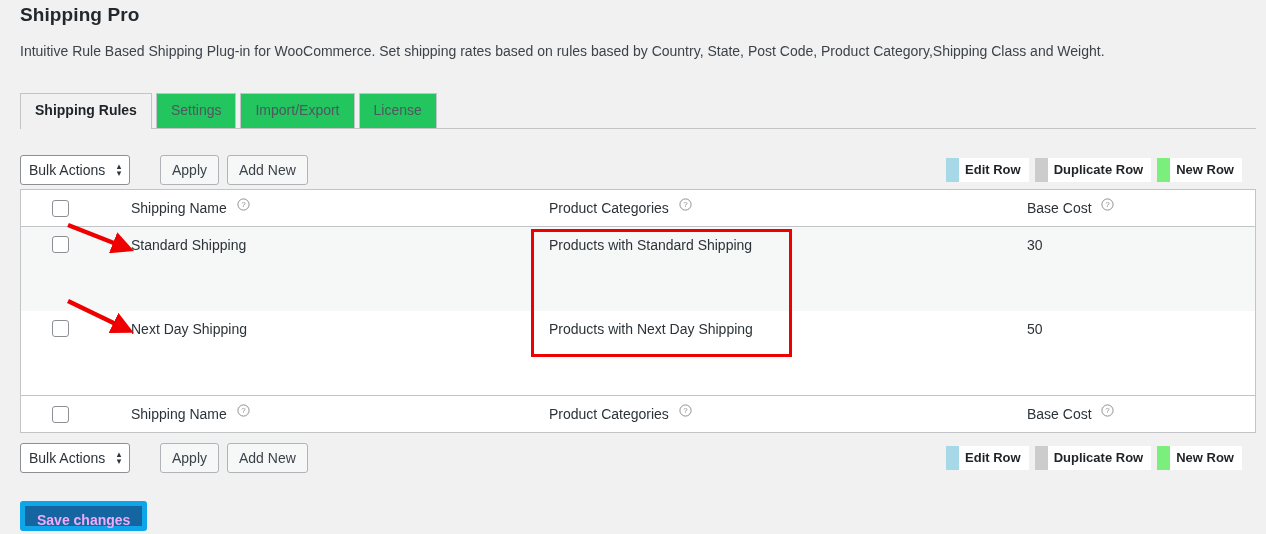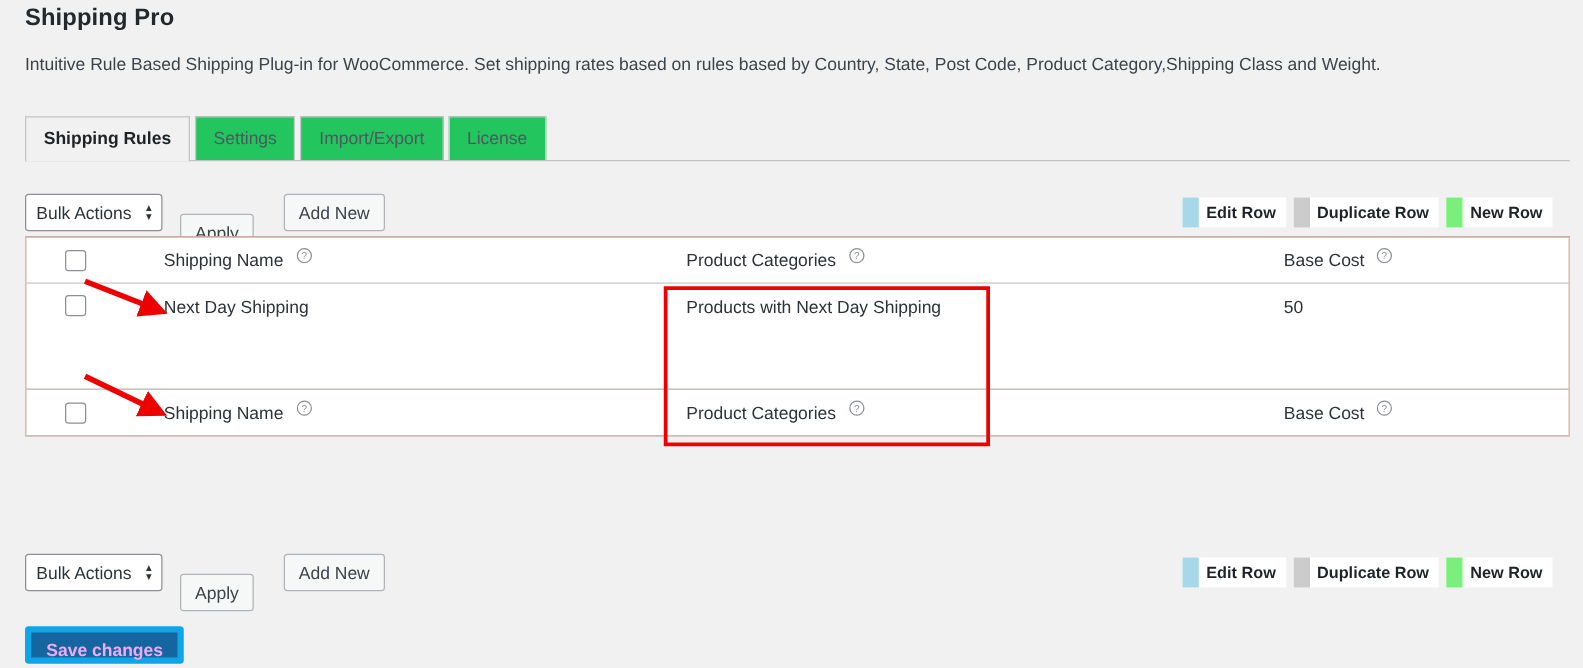--- a/index.html
+++ b/index.html
@@ -119,21 +119,21 @@
     border: 1px solid #b0b3b8;
     border-radius: 3px;
     font-size: 14px;
     color: #3c434a;
     padding: 0 11px;
     line-height: 28px;
     font-family: "Liberation Sans", sans-serif;
     cursor: pointer;
     white-space: nowrap;
   }
-  .btn-apply { left: 124px; margin-top: 16px; }
+  .btn-apply { left: 140px; }
   .btn-addnew { left: 207px; }
 
   .items-count {
     position: absolute;
     right: 252px;
     top: 6px;
     font-size: 13.3px;
     color: #50575e;
     white-space: nowrap;
   }
@@ -168,21 +168,21 @@
     padding: 0 8px 0 6px;
     vertical-align: top;
   }
 
   
   .wp-table {
     position: absolute;
     left: 20px;
     top: 189px;
     width: 1236px;
-    background: #c2410c;
+    background: #5eead4;
     border: 1px solid #c3c4c7;
     box-sizing: border-box;
     border-radius: 0;
   }
   .row {
     position: relative;
     box-sizing: border-box;
     width: 100%;
     display: block;
   }
@@ -353,20 +353,28 @@
         <span>Base Cost</span>
         <span class="help-icon">
           <svg width="13" height="13" viewBox="0 0 13 13">
               <circle cx="6.5" cy="6.5" r="5.6" fill="none" stroke="#8c8f94" stroke-width="1"></circle>
               <text x="6.5" y="9.4" font-size="8" text-anchor="middle" fill="#8c8f94" font-family="Liberation Sans, sans-serif">?</text>
             </svg>
         </span>
       </div>
     </div>
 
+    <div class="row data alt">
+      <div class="cell c-check">
+        <span class="chk"></span>
+      </div>
+      <div class="cell c-name">Standard Shipping</div>
+      <div class="cell c-cat">Products with Standard Shipping</div>
+      <div class="cell c-cost">30</div>
+    </div>
 
     <div class="row data plain">
       <div class="cell c-check">
         <span class="chk"></span>
       </div>
       <div class="cell c-name">Next Day Shipping</div>
       <div class="cell c-cat">Products with Next Day Shipping</div>
       <div class="cell c-cost">50</div>
     </div>
 

